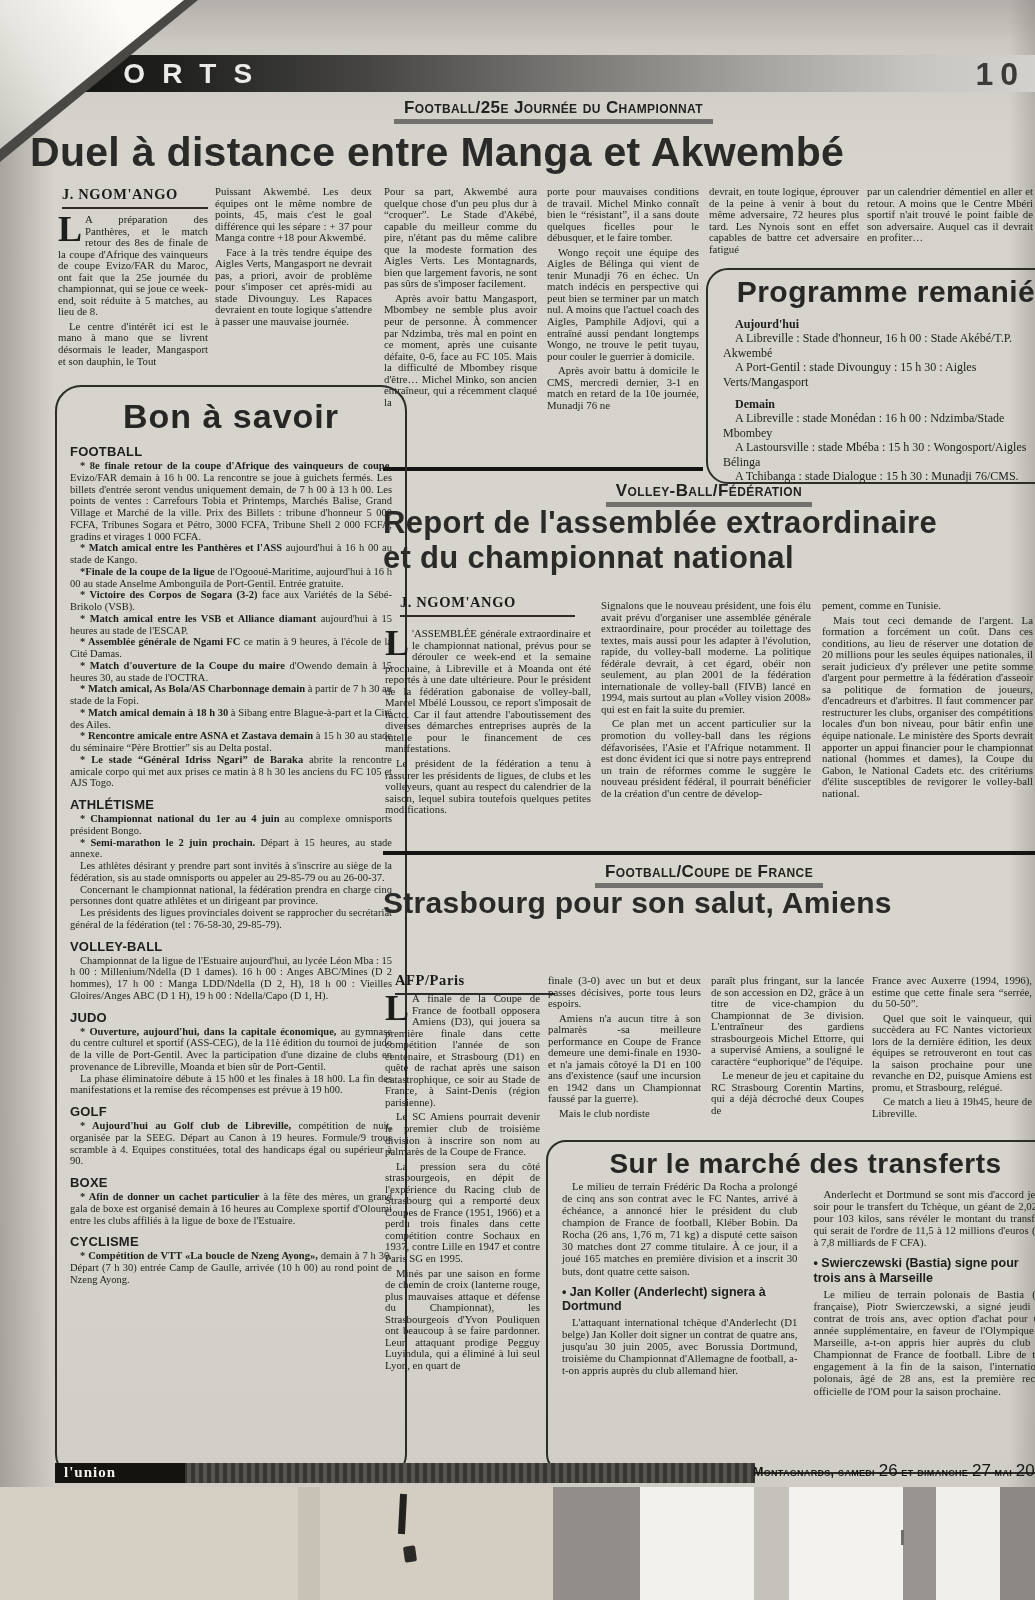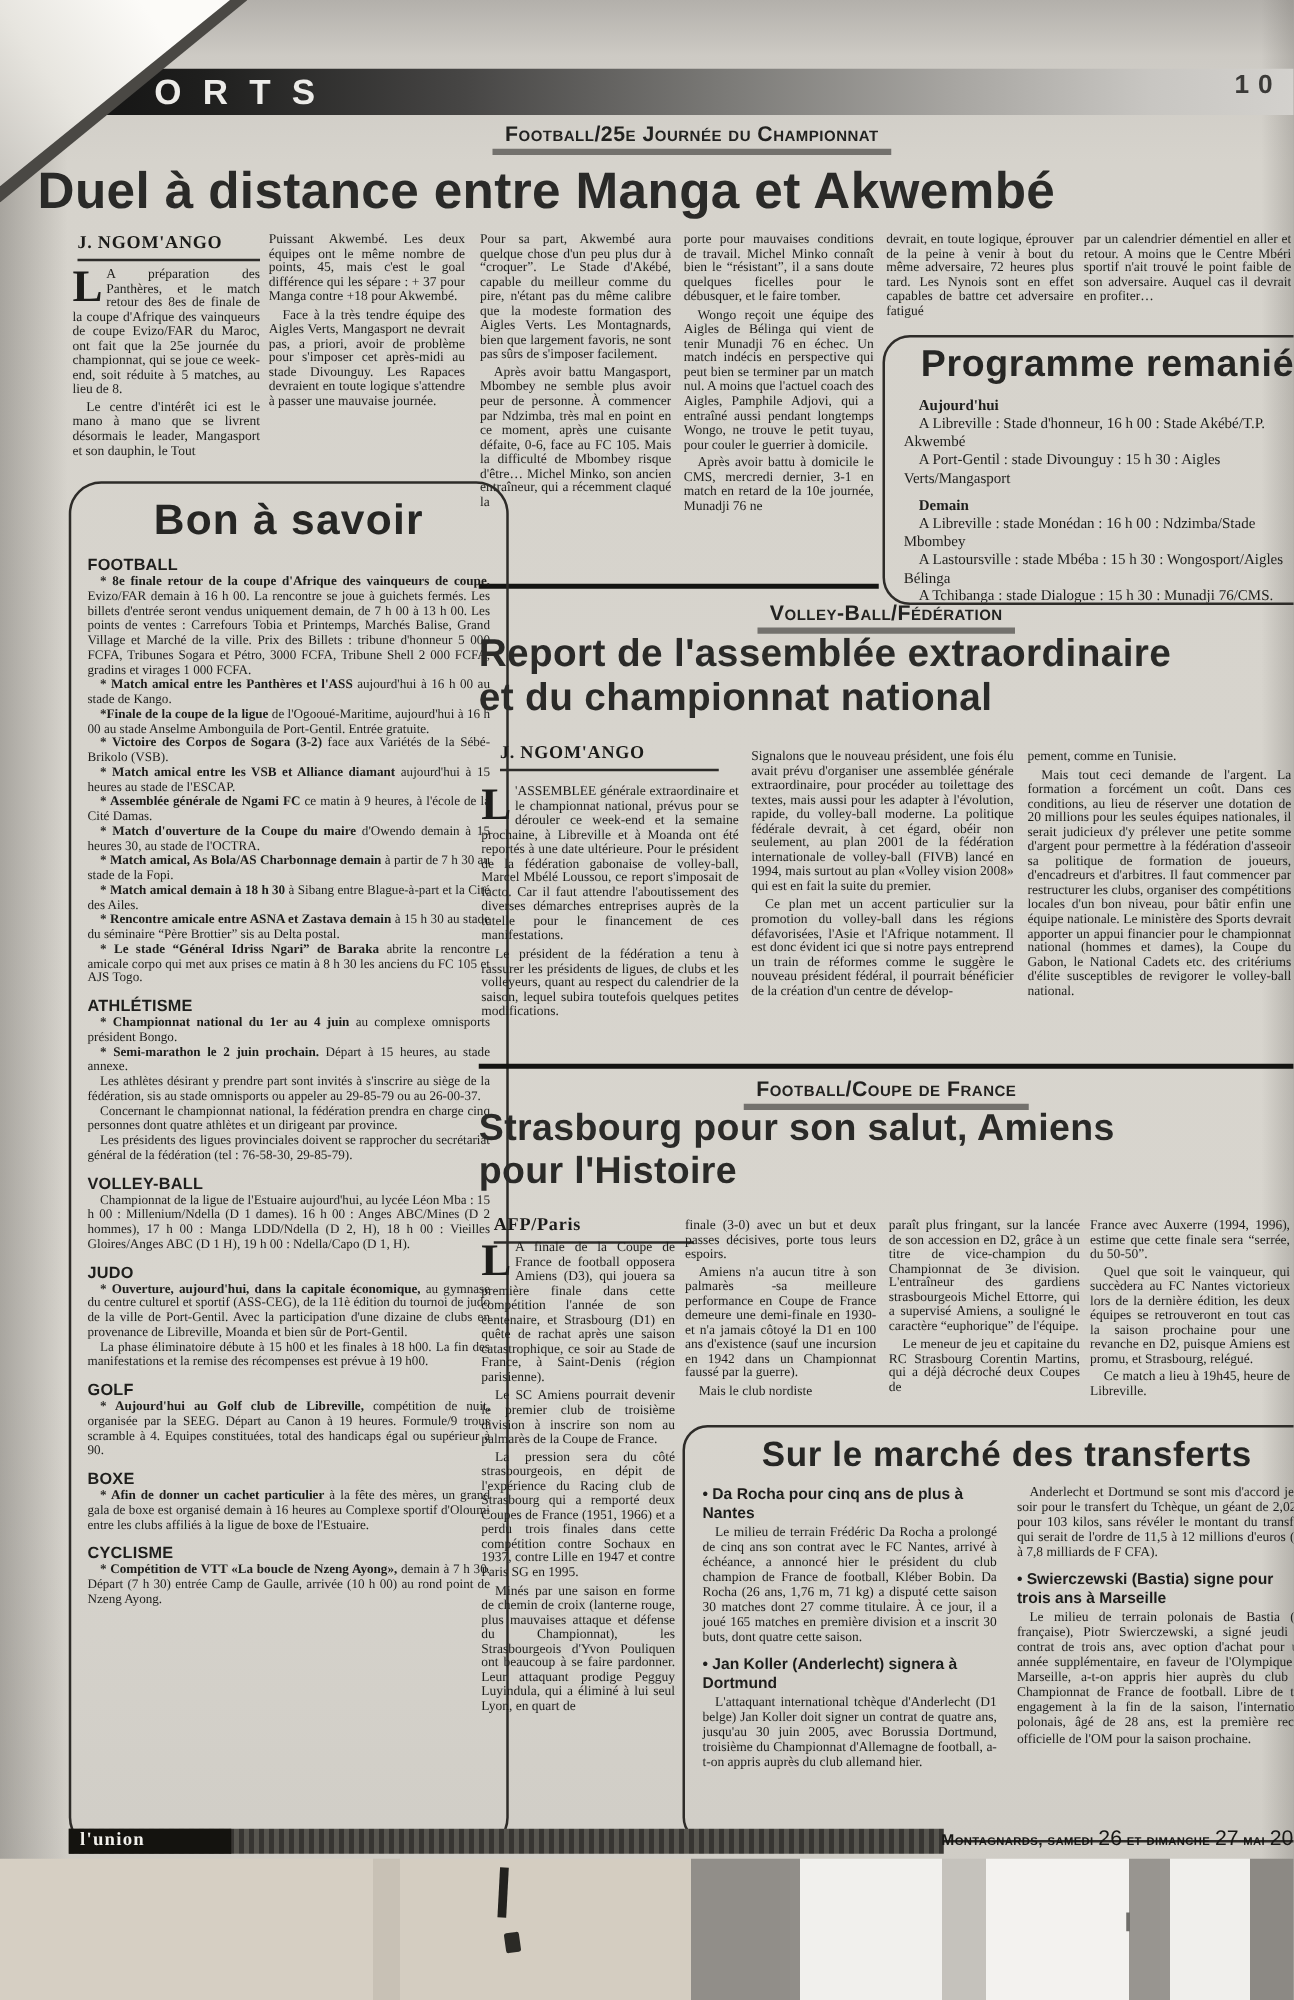--- a/index.html
+++ b/index.html
@@ -6,21 +6,21 @@
   .page{position:relative;width:1035px;height:1600px;overflow:hidden;margin:0 auto;
     font-family:"Liberation Serif",serif;color:#1d1d1b;
     background:linear-gradient(180deg,#b3b0ab 0,#cdcac4 45px,#d6d3cc 130px,#d8d5ce 1100px,#d1cec7 1460px,#c9c6c0 1600px);}
   .abs{position:absolute;}
   .edge-left{left:0;top:0;width:54px;height:1600px;background:linear-gradient(90deg,rgba(110,107,102,.45),rgba(110,107,102,0));}
   .edge-right{right:0;top:0;width:26px;height:1600px;background:linear-gradient(270deg,rgba(110,107,102,.30),rgba(110,107,102,0));}
   .banner{left:0;top:55px;width:1035px;height:37px;
     background:linear-gradient(90deg,#0c0c0c 0%,#1f1f1e 16%,#474645 36%,#7b7a77 56%,#a8a6a2 74%,#c8c6c2 89%,#d3d1cd 100%);}
   .banner-text{left:52px;top:58px;font-family:"Liberation Sans",sans-serif;font-weight:bold;font-size:28px;
     letter-spacing:17px;color:#ecebe8;}
-  .pageno{right:10px;top:56px;font-family:"Liberation Sans",sans-serif;font-weight:bold;font-size:21px;
+  .pageno{right:10px;top:56px;font-family:"Liberation Sans",sans-serif;font-weight:bold;font-size:32px;
     letter-spacing:7px;color:#3b3a38;}
   .fold-dark{left:0;top:0;width:198px;height:162px;background:#4a4844;clip-path:polygon(0 0,100% 0,0 100%);}
   .fold-white{left:0;top:0;width:184px;height:149px;clip-path:polygon(0 0,100% 0,0 100%);
     background:linear-gradient(235deg,#fcfbf8 25%,#e7e5df 65%,#c8c5bf 100%);}
   .kick{text-align:center;}
   .kick span{display:inline-block;font-family:"Liberation Sans",sans-serif;font-weight:bold;font-size:17px;
     font-variant:small-caps;letter-spacing:.4px;color:#222220;border-bottom:5px solid #73716d;padding:0 10px 1px;}
   .hl{text-align:left;font-family:"Liberation Sans",sans-serif;font-weight:bold;color:#2a2a28;letter-spacing:.3px;}
   .byline{font-weight:bold;font-size:14.5px;letter-spacing:.6px;color:#1b1b19;
     border-bottom:2px solid #2e2c2a;padding-bottom:4px;}
@@ -175,21 +175,20 @@
     <p>Mais tout ceci demande de l'argent. La formation a forcément un coût. Dans ces conditions, au lieu de réserver une dotation de 20 millions pour les seules équipes nationales, il serait judicieux d'y prélever une petite somme d'argent pour permettre à la fédération d'asseoir sa politique de formation de joueurs, d'encadreurs et d'arbitres. Il faut commencer par restructurer les clubs, organiser des compétitions locales d'un bon niveau, pour bâtir enfin une équipe nationale. Le ministère des Sports devrait apporter un appui financier pour le championnat national (hommes et dames), la Coupe du Gabon, le National Cadets etc. des critériums d'élite susceptibles de revigorer le volley-ball national.</p>
   </div>
 
   <div class="abs rule" style="left:383px;top:851px;width:652px;height:4px;"></div>
 
   <div class="abs kick" style="left:383px;top:862px;width:652px;">
     <span>Football/Coupe de France</span>
   </div>
   <div class="abs hl" style="left:383px;top:886px;width:652px;font-size:30px;line-height:1.12;">
     <div>Strasbourg pour son salut, Amiens</div>
-    <div>pour l'Histoire</div>
   </div>
   <div class="abs byline" style="left:395px;top:960px;width:160px;margin-top:12px;">AFP/Paris</div>
 
   <div class="abs bodycol" style="left:385px;top:993px;width:155px;height:465px;">
     <p class="np"><span class="drop">L</span><span>A finale de la Coupe de France de football opposera Amiens (D3), qui jouera sa première finale dans cette compétition l'année de son centenaire, et Strasbourg (D1) en quête de rachat après une saison catastrophique, ce soir au Stade de France, à Saint-Denis (région parisienne).</span></p>
     <p>Le SC Amiens pourrait devenir le premier club de troisième division à inscrire son nom au palmarès de la Coupe de France.</p>
     <p>La pression sera du côté strasbourgeois, en dépit de l'expérience du Racing club de Strasbourg qui a remporté deux Coupes de France (1951, 1966) et a perdu trois finales dans cette compétition contre Sochaux en 1937, contre Lille en 1947 et contre Paris SG en 1995.</p>
     <p>Minés par une saison en forme de chemin de croix (lanterne rouge, plus mauvaises attaque et défense du Championnat), les Strasbourgeois d'Yvon Pouliquen ont beaucoup à se faire pardonner. Leur attaquant prodige Pegguy Luyindula, qui a éliminé à lui seul Lyon, en quart de</p>
   </div>
   <div class="abs bodycol" style="left:548px;top:975px;width:153px;height:160px;">
@@ -204,21 +203,20 @@
   <div class="abs bodycol" style="left:872px;top:975px;width:160px;height:160px;">
     <p class="np">France avec Auxerre (1994, 1996), estime que cette finale sera “serrée, du 50-50”.</p>
     <p>Quel que soit le vainqueur, qui succèdera au FC Nantes victorieux lors de la dernière édition, les deux équipes se retrouveront en tout cas la saison prochaine pour une revanche en D2, puisque Amiens est promu, et Strasbourg, relégué.</p>
     <p>Ce match a lieu à 19h45, heure de Libreville.</p>
   </div>
 
   <div class="abs box transf" style="left:546px;top:1140px;width:487px;height:322px;">
     <div class="box-title" style="font-size:28px;letter-spacing:.5px;margin-top:2px;">Sur le marché des transferts</div>
     <div class="t-cols">
       <div class="t-col">
-        <div class="t-h">• Da Rocha pour cinq ans de plus à Nantes</div>
         <p class="tp">Le milieu de terrain Frédéric Da Rocha a prolongé de cinq ans son contrat avec le FC Nantes, arrivé à échéance, a annoncé hier le président du club champion de France de football, Kléber Bobin. Da Rocha (26 ans, 1,76 m, 71 kg) a disputé cette saison 30 matches dont 27 comme titulaire. À ce jour, il a joué 165 matches en première division et a inscrit 30 buts, dont quatre cette saison.</p>
         <div class="t-h">• Jan Koller (Anderlecht) signera à Dortmund</div>
         <p class="tp">L'attaquant international tchèque d'Anderlecht (D1 belge) Jan Koller doit signer un contrat de quatre ans, jusqu'au 30 juin 2005, avec Borussia Dortmund, troisième du Championnat d'Allemagne de football, a-t-on appris auprès du club allemand hier.</p>
       </div>
       <div class="t-col">
         <p class="tp" style="margin-top:8px;">Anderlecht et Dortmund se sont mis d'accord jeudi soir pour le transfert du Tchèque, un géant de 2,02 m pour 103 kilos, sans révéler le montant du transfert, qui serait de l'ordre de 11,5 à 12 millions d'euros (7,5 à 7,8 milliards de F CFA).</p>
         <div class="t-h">• Swierczewski (Bastia) signe pour trois ans à Marseille</div>
         <p class="tp">Le milieu de terrain polonais de Bastia (D1 française), Piotr Swierczewski, a signé jeudi un contrat de trois ans, avec option d'achat pour une année supplémentaire, en faveur de l'Olympique de Marseille, a-t-on appris hier auprès du club du Championnat de France de football. Libre de tout engagement à la fin de la saison, l'international polonais, âgé de 28 ans, est la première recrue officielle de l'OM pour la saison prochaine.</p>
       </div>
     </div>

